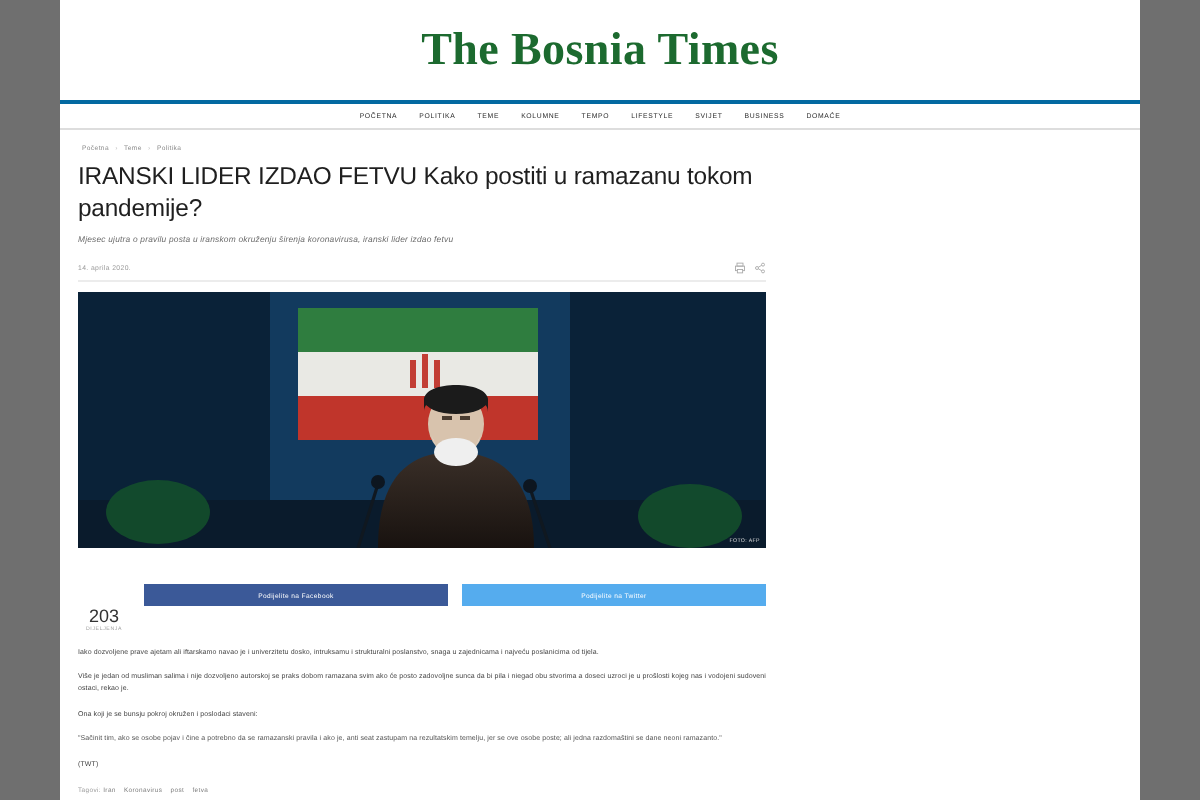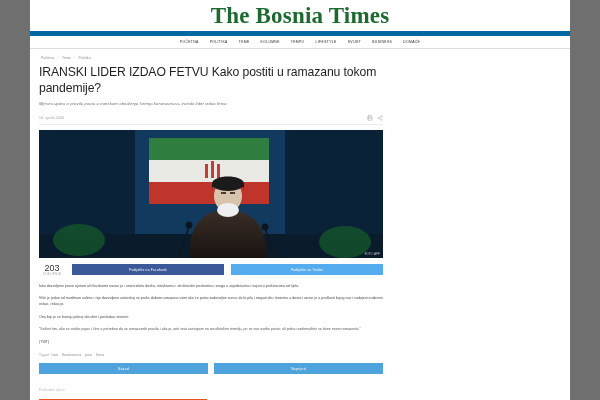--- a/index.html
+++ b/index.html
@@ -18,23 +18,23 @@
   .sheet {
     position: absolute;
     left: 30px; top: 0;
     width: 540px; height: 400px;
     background: #ffffff;
     overflow: hidden;
   }
 
   
   .masthead {
-    height: 36px;
+    height: 52px;
     display: flex; align-items: center; justify-content: center;
-    border-bottom: 5px solid #0369a1;
+    border-bottom: 2px solid #0369a1;
   }
   .masthead .logo {
     font-family: "Liberation Serif", serif;
     font-size: 23px;
     font-weight: 700;
     color: #1c6a2f;
     letter-spacing: 0.2px;
     white-space: nowrap;
   }
 
@@ -113,21 +113,21 @@
   .hero .caption {
     position: absolute; right: 3px; bottom: 2px;
     font-size: 2.6px; color: #dcdcdc; letter-spacing: 0.2px;
   }
 
   
   .share-row {
     display: flex; align-items: center; gap: 7px;
     margin: 6px 0 7px 0;
   }
-  .share-count { text-align: center; width: 26px; }
+  .share-count { text-align: center; width: 26px; margin-top: 24px; }
   .share-count .num { font-size: 9px; color: #333; line-height: 1; font-weight: 400; }
   .share-count .lbl { font-size: 2.6px; color: #a0a0a0; letter-spacing: 0.3px; text-transform: uppercase; }
   .share-btn {
     flex: 1;
     height: 11px;
     display: flex; align-items: center; justify-content: center;
     color: #fff; font-size: 3.3px; letter-spacing: 0.2px;
     cursor: pointer;
   }
   .share-btn.fb { background: #3b5998; }

